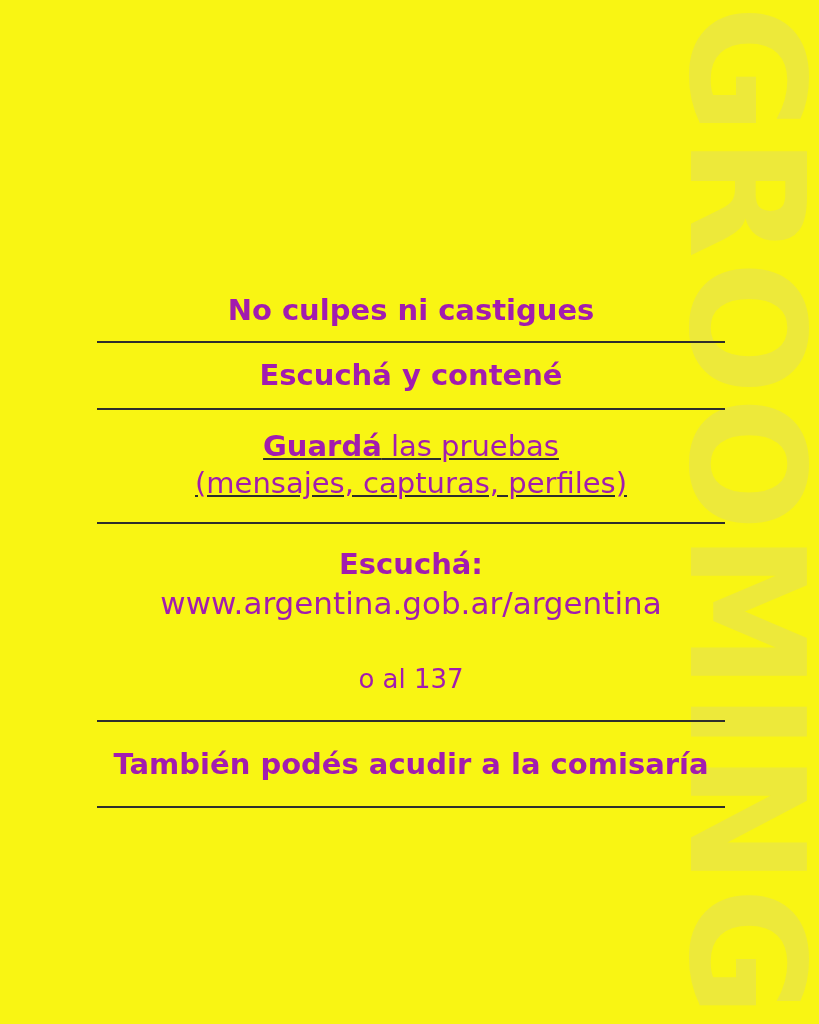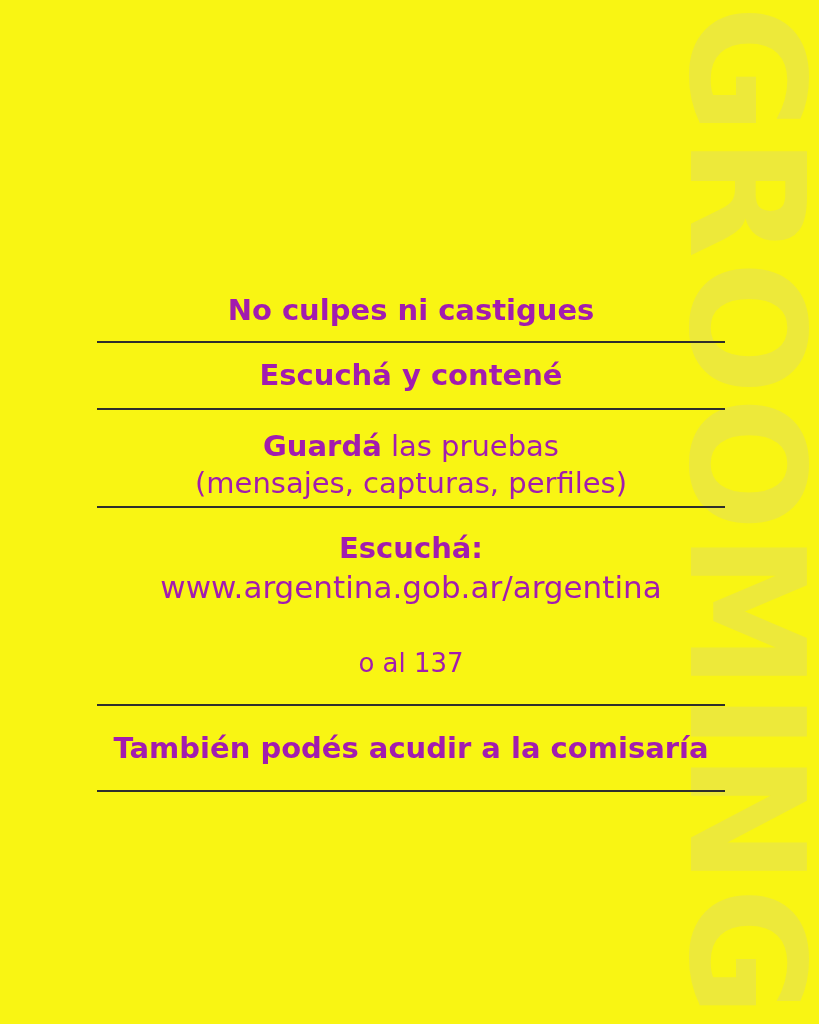--- a/index.html
+++ b/index.html
@@ -107,21 +107,21 @@
   .reg { font-weight: normal; }
 
   .rule {
     height: 2px;
     background: #2E2E2C;
     width: 100%;
   }
 
   .pad-a { padding: 12px 0 12px; }
   .pad-b { padding: 14px 0 14px; }
-  .pad-c { padding: 18px 0 4px; }
+  .pad-c { padding: 18px 0 20px; text-decoration: underline; }
   .pad-d { padding: 22px 0 24px; }
   .pad-e { padding: 24px 0 22px; }
   .pad-f { padding: 26px 0 10px; }
 
   .url { font-weight: normal; font-size: 31px; }
   .small-line { font-weight: normal; font-size: 26px; margin-top: 40px; }
 </style>
 </head>
 <body>
 

